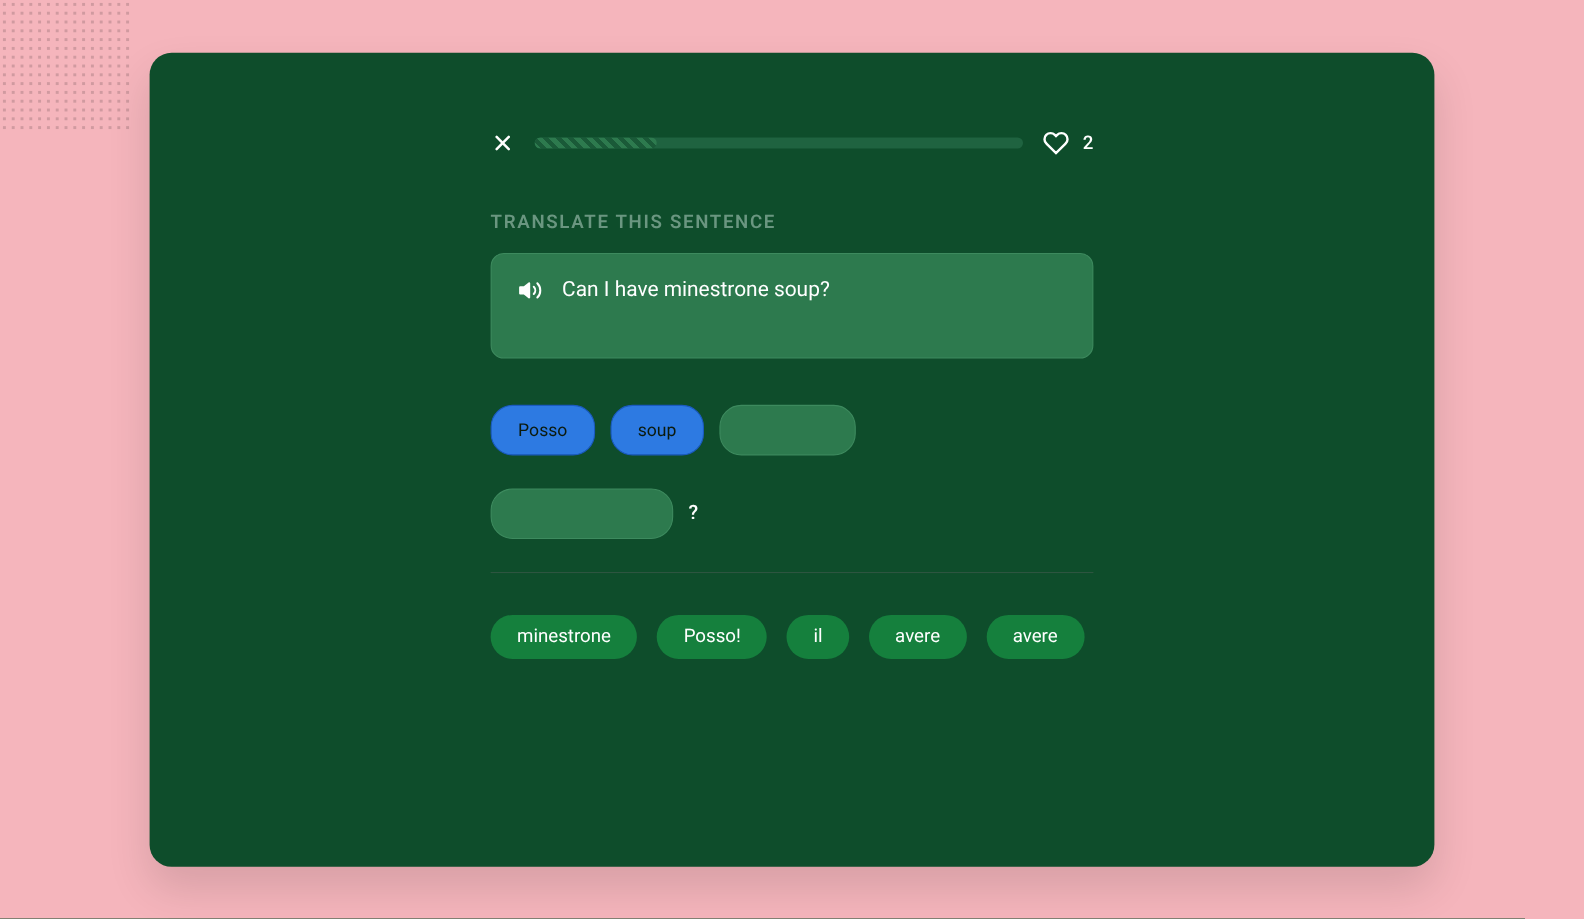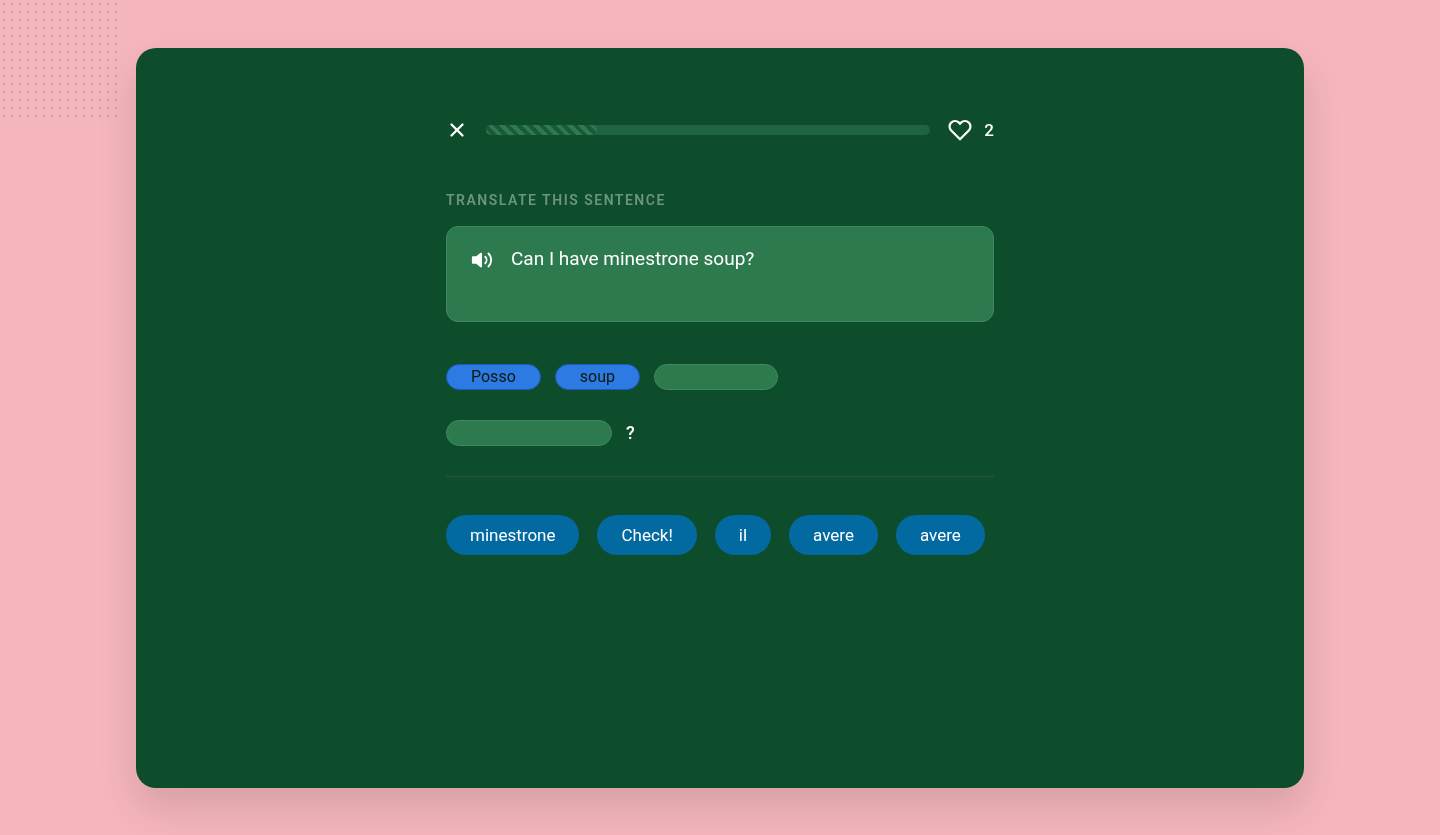--- a/index.html
+++ b/index.html
@@ -82,21 +82,21 @@
       align-items: center;
       gap: 12px;
       flex-shrink: 0;
     }
     .heart-count {
       font-size: 17px;
       font-weight: 500;
     }
     .instruction {
       color: #6a9680;
-      font-size: 14px;
+      font-size: 17px;
       font-weight: 600;
       letter-spacing: 1.5px;
       text-transform: uppercase;
       margin-bottom: 18px;
     }
     .prompt-box {
       background: #2D7A4E;
       border: 1.5px solid #3d8a5e;
       border-radius: 12px;
       padding: 20px 24px;
@@ -116,21 +116,21 @@
       font-size: 19px;
       font-weight: 400;
     }
     .answer-row {
       display: flex;
       flex-wrap: wrap;
       gap: 14px;
       margin-bottom: 30px;
     }
     .pill {
-      height: 26px;
+      height: 46px;
       padding: 0 24px;
       border-radius: 20px;
       display: inline-flex;
       align-items: center;
       font-size: 16px;
       cursor: pointer;
       border: 1.5px solid transparent;
     }
     .pill-filled-blue {
       background: #2D7AE2;
@@ -158,21 +158,21 @@
       background: #2d5540;
       margin-bottom: 38px;
     }
     .bank-row {
       display: flex;
       flex-wrap: wrap;
       gap: 18px;
       margin-bottom: 60px;
     }
     .pill-black {
-      background: #0369a1;
+      background: #15803d;
       color: #fff;
       height: 40px;
       padding: 0 24px;
       border-radius: 20px;
       display: inline-flex;
       align-items: center;
       font-size: 17px;
       cursor: pointer;
     }
     .check-btn {
@@ -241,20 +241,20 @@
     </div>
     <div class="answer-second-row">
       <span class="pill pill-empty-wide"></span>
       <span class="q-mark">?</span>
     </div>
 
     <div class="divider"></div>
 
     <div class="bank-row">
       <span class="pill-black">minestrone</span>
-      <span class="pill-black">Check!</span>
+      <span class="pill-black">Posso!</span>
       <span class="pill-black">il</span>
       <span class="pill-black">avere</span>
       <span class="pill-black">avere</span>
     </div>
 
   </div>
 </div>
 
 </body></html>

